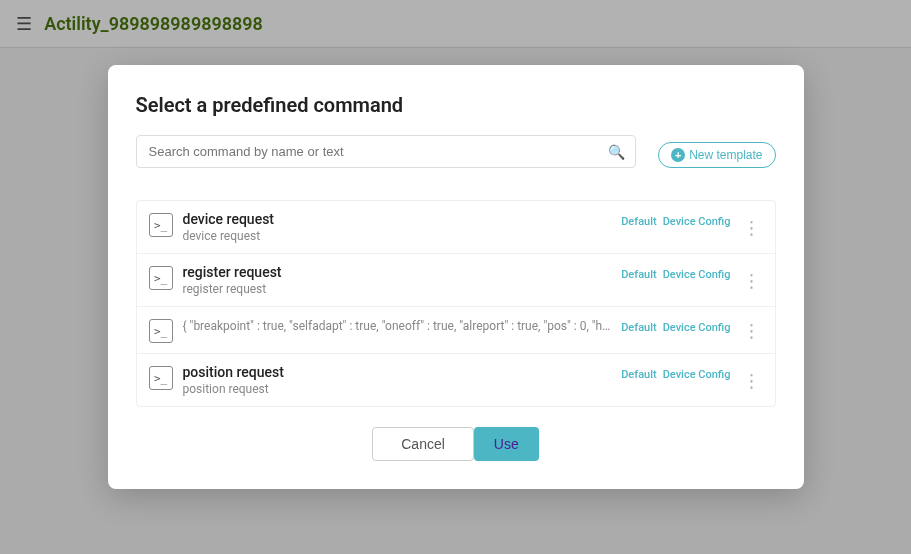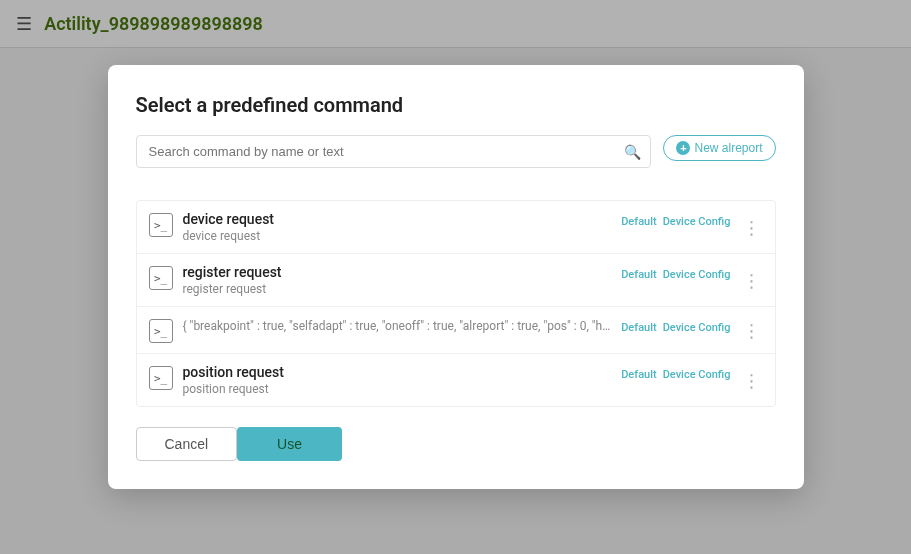--- a/index.html
+++ b/index.html
@@ -119,22 +119,22 @@
     .modal-title {
       font-size: 20px;
       font-weight: 600;
       color: #222;
       margin-bottom: 18px;
     }
 
     
     .search-row {
       display: flex;
-      align-items: flex-start;
-      gap: 12px;
+      align-items: flex-end;
+      gap: 22px;
       margin-bottom: 32px;
     }
     .search-container {
       flex: 1;
       position: relative;
     }
     .search-input {
       width: 100%;
       padding: 8px 36px 8px 12px;
       border: 1px solid #ddd;
@@ -231,38 +231,38 @@
       color: #aaa;
       font-size: 18px;
       cursor: pointer;
       padding: 0 2px;
       align-self: center;
     }
 
     
     .modal-footer {
       display: flex;
-      justify-content: flex-start;
+      justify-content: center;
       gap: 0;
     }
     .btn-cancel {
       padding: 8px 28px;
       border: 1px solid #ccc;
       border-radius: 4px;
       background: #fff;
       color: #555;
       font-size: 14px;
       cursor: pointer;
     }
     .btn-use {
-      padding: 8px 40px;
+      padding: 8px 20px;
       border: none;
       border-radius: 4px;
       background: #4db6c4;
-      color: #14532d;
+      color: #4c1d95;
       font-size: 14px;
       font-weight: 500;
       cursor: pointer;
     }
 
     .plus-circle {
       display: inline-flex;
       align-items: center;
       justify-content: center;
       width: 14px;
@@ -334,21 +334,21 @@
 
     <div class="modal-title">Select a predefined command</div>
 
     <div class="search-row">
       <div class="search-container">
         <input type="text" class="search-input" placeholder="Search command by name or text" style="">
         <span class="search-icon-wrap">🔍</span>
       </div>
       <button class="new-template-btn">
         <span class="plus-circle">+</span>
-        <span>New alreport</span>
+        <span>New template</span>
       </button>
     </div>
 
     <div class="command-list">
 
       <div class="command-item">
         <div class="cmd-icon">&gt;_</div>
         <div class="cmd-body">
           <div class="cmd-name">device request</div>
           <div class="cmd-desc">device request</div>

